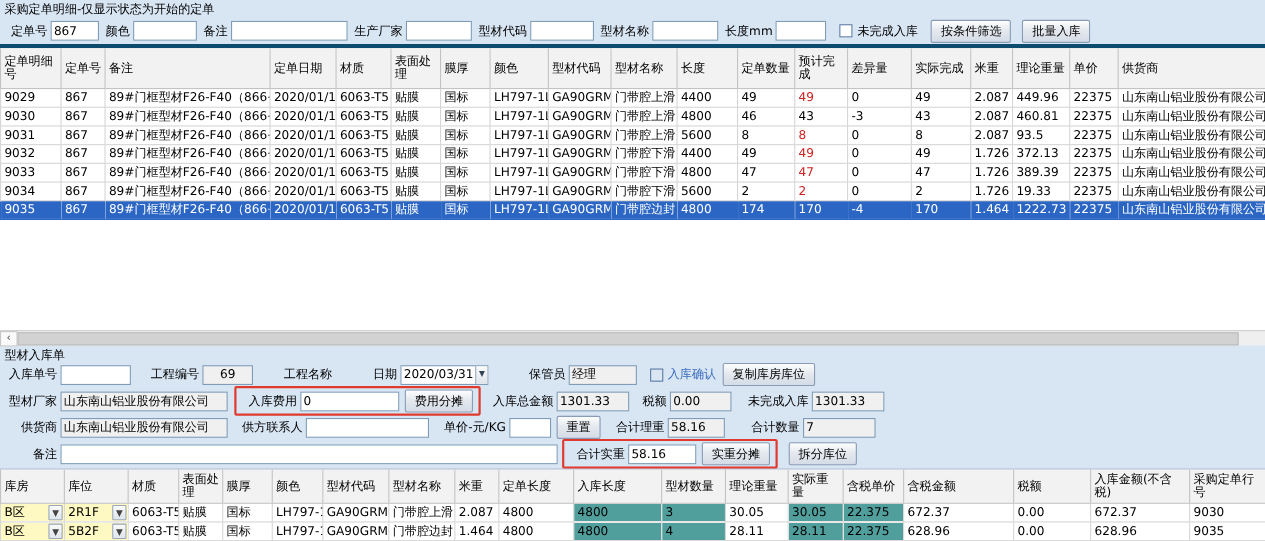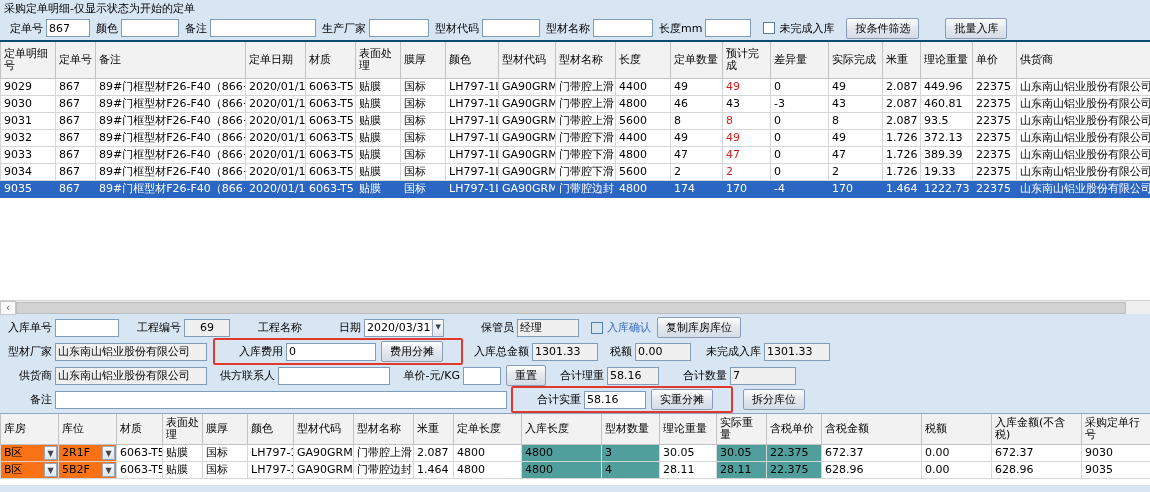--- a/index.html
+++ b/index.html
@@ -18,70 +18,70 @@
     font-size:11px; padding:0 2px; }
   .btn { height:21px; border:1px solid #8a9cb5; border-radius:2px; padding:0 8px;
     background:linear-gradient(#fdfdfd,#e5e9ef 45%,#d5dce6); font-family:inherit; font-size:11px;
     white-space:nowrap; cursor:default; }
   .cbwrap { display:flex; align-items:center; margin-left:12px; white-space:nowrap;text-align:right; }
   .cbbox { width:12px; height:12px; border:1px solid #5a7ba6; background:#fff; display:inline-block; margin-right:4px; }
   .cbbox.dim { background:#dbe6f3; }
   .blue-label { color:#3a6cc0; }
   
   .tbl-area { background:#fff; }
-  .top-table-area { position:absolute; top:40px; left:0; width:1150px; height:260px; border-top:2px solid #0c4a6e; }
+  .top-table-area { position:absolute; top:40px; left:0; width:1150px; height:260px; border-top:4px solid #0c4a6e; }
   table.grid { border-collapse:collapse; table-layout:fixed; width:1150px; background:#fff; }
   table.grid th { background:#f2f2f2; border:1px solid #c3c3c3; border-top:none;
     font-weight:normal; text-align:left; padding:1px 3px; word-break:break-all;
     line-height:12px; vertical-align:middle; }
   .top-table-area th { height:36px; }
   .bottom-table-area th { height:30px;margin-top:28px; }
   table.grid td { border:1px solid #d6d6d6; padding:0 3px; height:17px; line-height:16px;
     white-space:nowrap; overflow:hidden; background:#fff; }
   table.grid tr.sel td { background:#2b66c4; color:#fff; border-color:#2b66c4; }
   table.grid td.red { color:#d02020; }
   table.grid td.teal { background:#519f9d; color:#000; }
-  table.grid td.dd { background:#f97316; position:relative; padding-right:16px; }
+  table.grid td.dd { background:#fef9c3; position:relative; padding-right:16px; }
   .ddbtn { position:absolute; right:1px; top:1px; width:13px; height:14px;
     background:linear-gradient(#fafafa,#dfe5ec); border:1px solid #9aa8bb; border-radius:1px;
     font-size:8px; line-height:13px; text-align:center; color:#444; }
   
   .hscroll { position:absolute; top:300px; left:0; width:1150px; height:14px; background:#efefef;
     border-top:1px solid #d0d0d0; display:flex; }
   .hs-btn { width:16px; height:14px; background:#fafafa; border:1px solid #c6c6c6;
     font-size:10px; line-height:12px; text-align:center; color:#555; }
   .hs-thumb { height:12px; margin-top:1px; width:1110px; background:#d2d2d2; border:1px solid #bdbdbd; }
   
   .bottom { position:absolute; top:316px; left:0; width:1150px; }
   .b-title { height:13px; line-height:13px; padding-left:4px; }
   .form-row { display:flex; align-items:center; height:23px; padding-left:4px; margin-bottom:1px; }
   .form-row .flabel { text-align:right; margin-right:3px; white-space:nowrap; }
   .ro { background:#f0f0f0; }
-  .redbox { display:flex; align-items:center; border:2px solid #e03a2e; padding:1px 18px; border-radius:2px; }
+  .redbox { display:flex; align-items:center; border:2px solid #e03a2e; padding:1px 5px; border-radius:2px; }
   .dateinput { display:flex; align-items:center; height:18px; border:1px solid #7f9db9; background:#fff; }
   .dateinput .dval { padding:0 2px; flex:1; }
   .dateinput .dbtn { width:15px; height:16px; background:linear-gradient(#fafafa,#dfe5ec);
     border-left:1px solid #9aa8bb; font-size:7px; text-align:center; line-height:15px; color:#345; }
   .bottom-table-area { margin-top:2px; width:1150px; height:72px; background:#fff; border-top:1px solid #8ea4c0; }
 </style>
 </head>
 <body>
 
 <div class="app">
 
   <div class="top-title">采购定单明细-仅显示状态为开始的定单</div>
 
   <div class="filter-row">
     <span style="display: contents;"><span class="flabel">定单号</span><input class="tbx" value="867" style="width: 44px;"><span class="flabel">颜色</span><input class="tbx" value="" style="width: 58px;"><span class="flabel">备注</span><input class="tbx" value="" style="width: 106px;"><span class="flabel">生产厂家</span><input class="tbx" value="" style="width: 60px;"><span class="flabel">型材代码</span><input class="tbx" value="" style="width: 58px;"><span class="flabel">型材名称</span><input class="tbx" value="" style="width: 60px;"><span class="flabel">长度mm</span><input class="tbx" value="" style="width: 46px;"></span>
     <span class="cbwrap">
       <span class="cbbox"></span>
       <span>未完成入库</span>
     </span>
     <button class="btn" style="margin-left:12px">按条件筛选</button>
-    <button class="btn" style="margin-left:26px">批量入库</button>
+    <button class="btn" style="margin-left:10px">批量入库</button>
   </div>
 
   <div class="top-table-area tbl-area">
       <table class="grid">
         <colgroup>
           <col style="width: 55px;">
           <col style="width: 40px;">
           <col style="width: 150px;">
           <col style="width: 60px;">
           <col style="width: 50px;">
@@ -274,20 +274,21 @@
         </tbody>
       </table>
     </div>
 
   <div class="hscroll">
     <div class="hs-btn">‹</div>
     <div class="hs-thumb"></div>
   </div>
 
   <div class="bottom">
+    <div class="b-title">型材入库单</div>
 
     <div class="form-row">
       <span class="flabel" style="width:48px">入库单号</span>
       <input class="tbx" style="width: 64px;" value="">
       <span class="flabel" style="width:56px;margin-left:6px">工程编号</span>
       <input class="tbx ro" style="width: 46px; text-align: center;" value="69">
       <span class="flabel" style="width:56px;margin-left:16px">工程名称</span>
       <span class="flabel" style="width:32px;margin-left:24px">日期</span>
       <span class="dateinput" style="width:80px">
         <span class="dval">2020/03/31</span>

